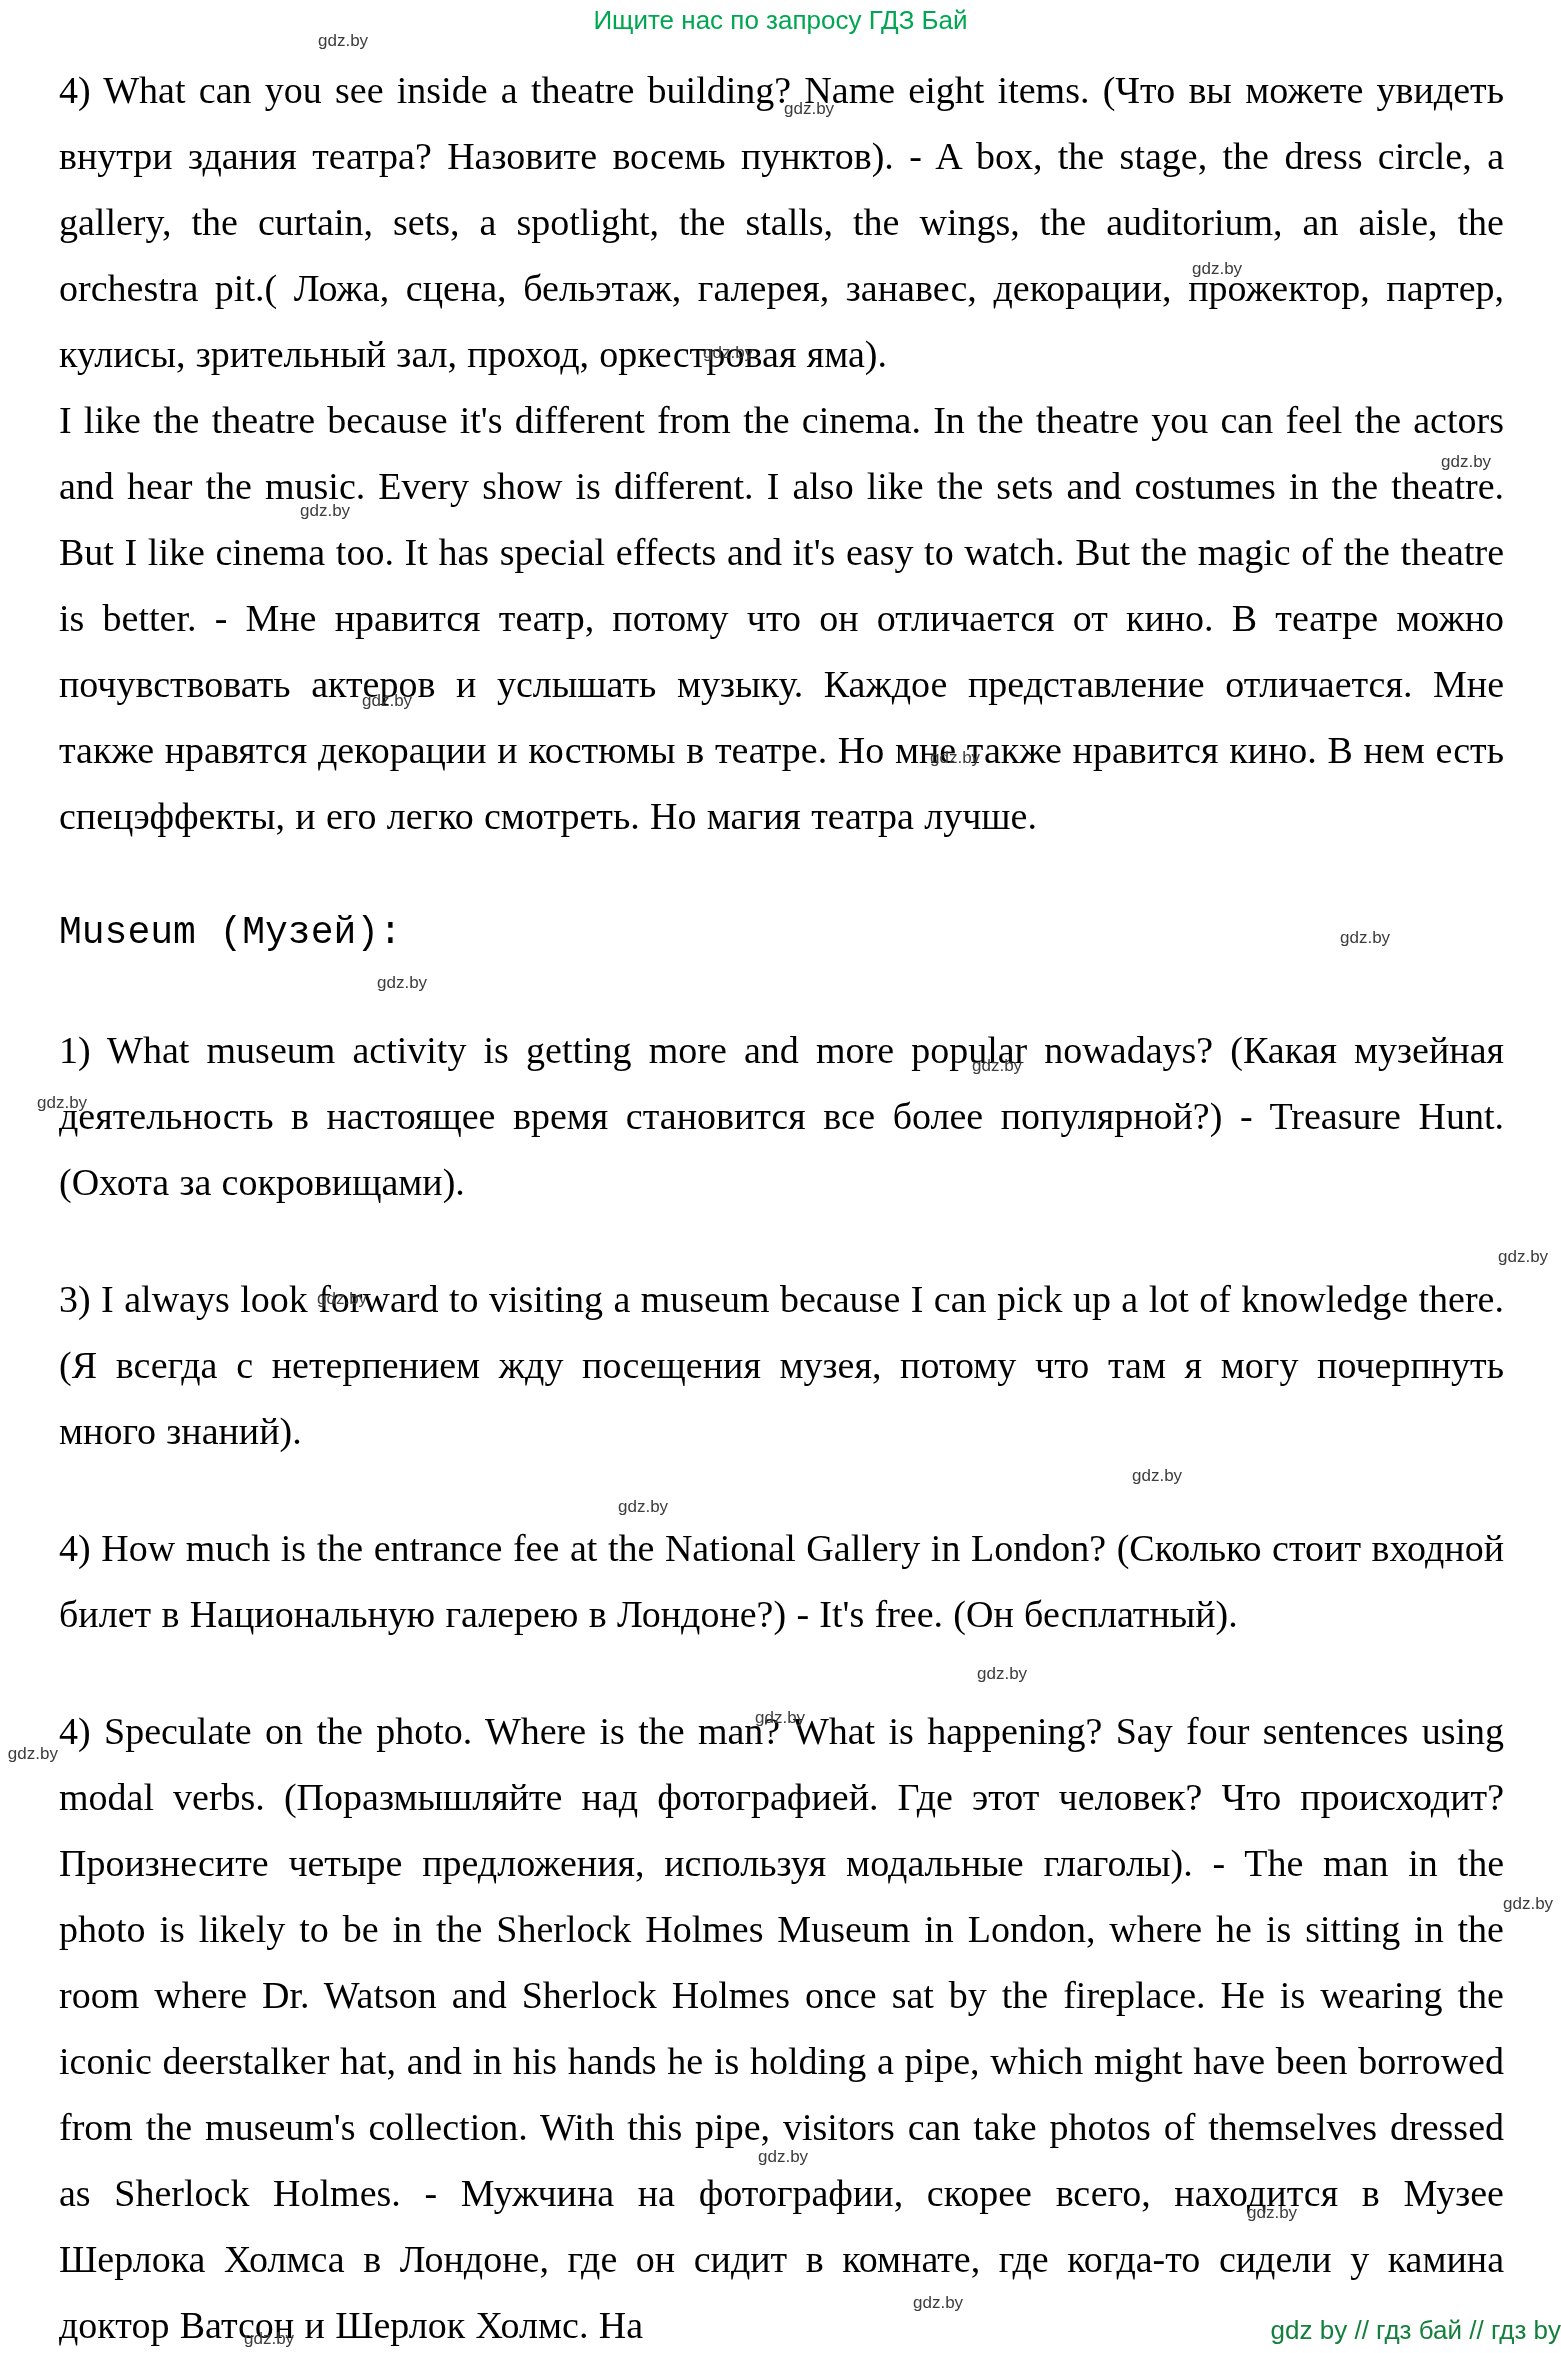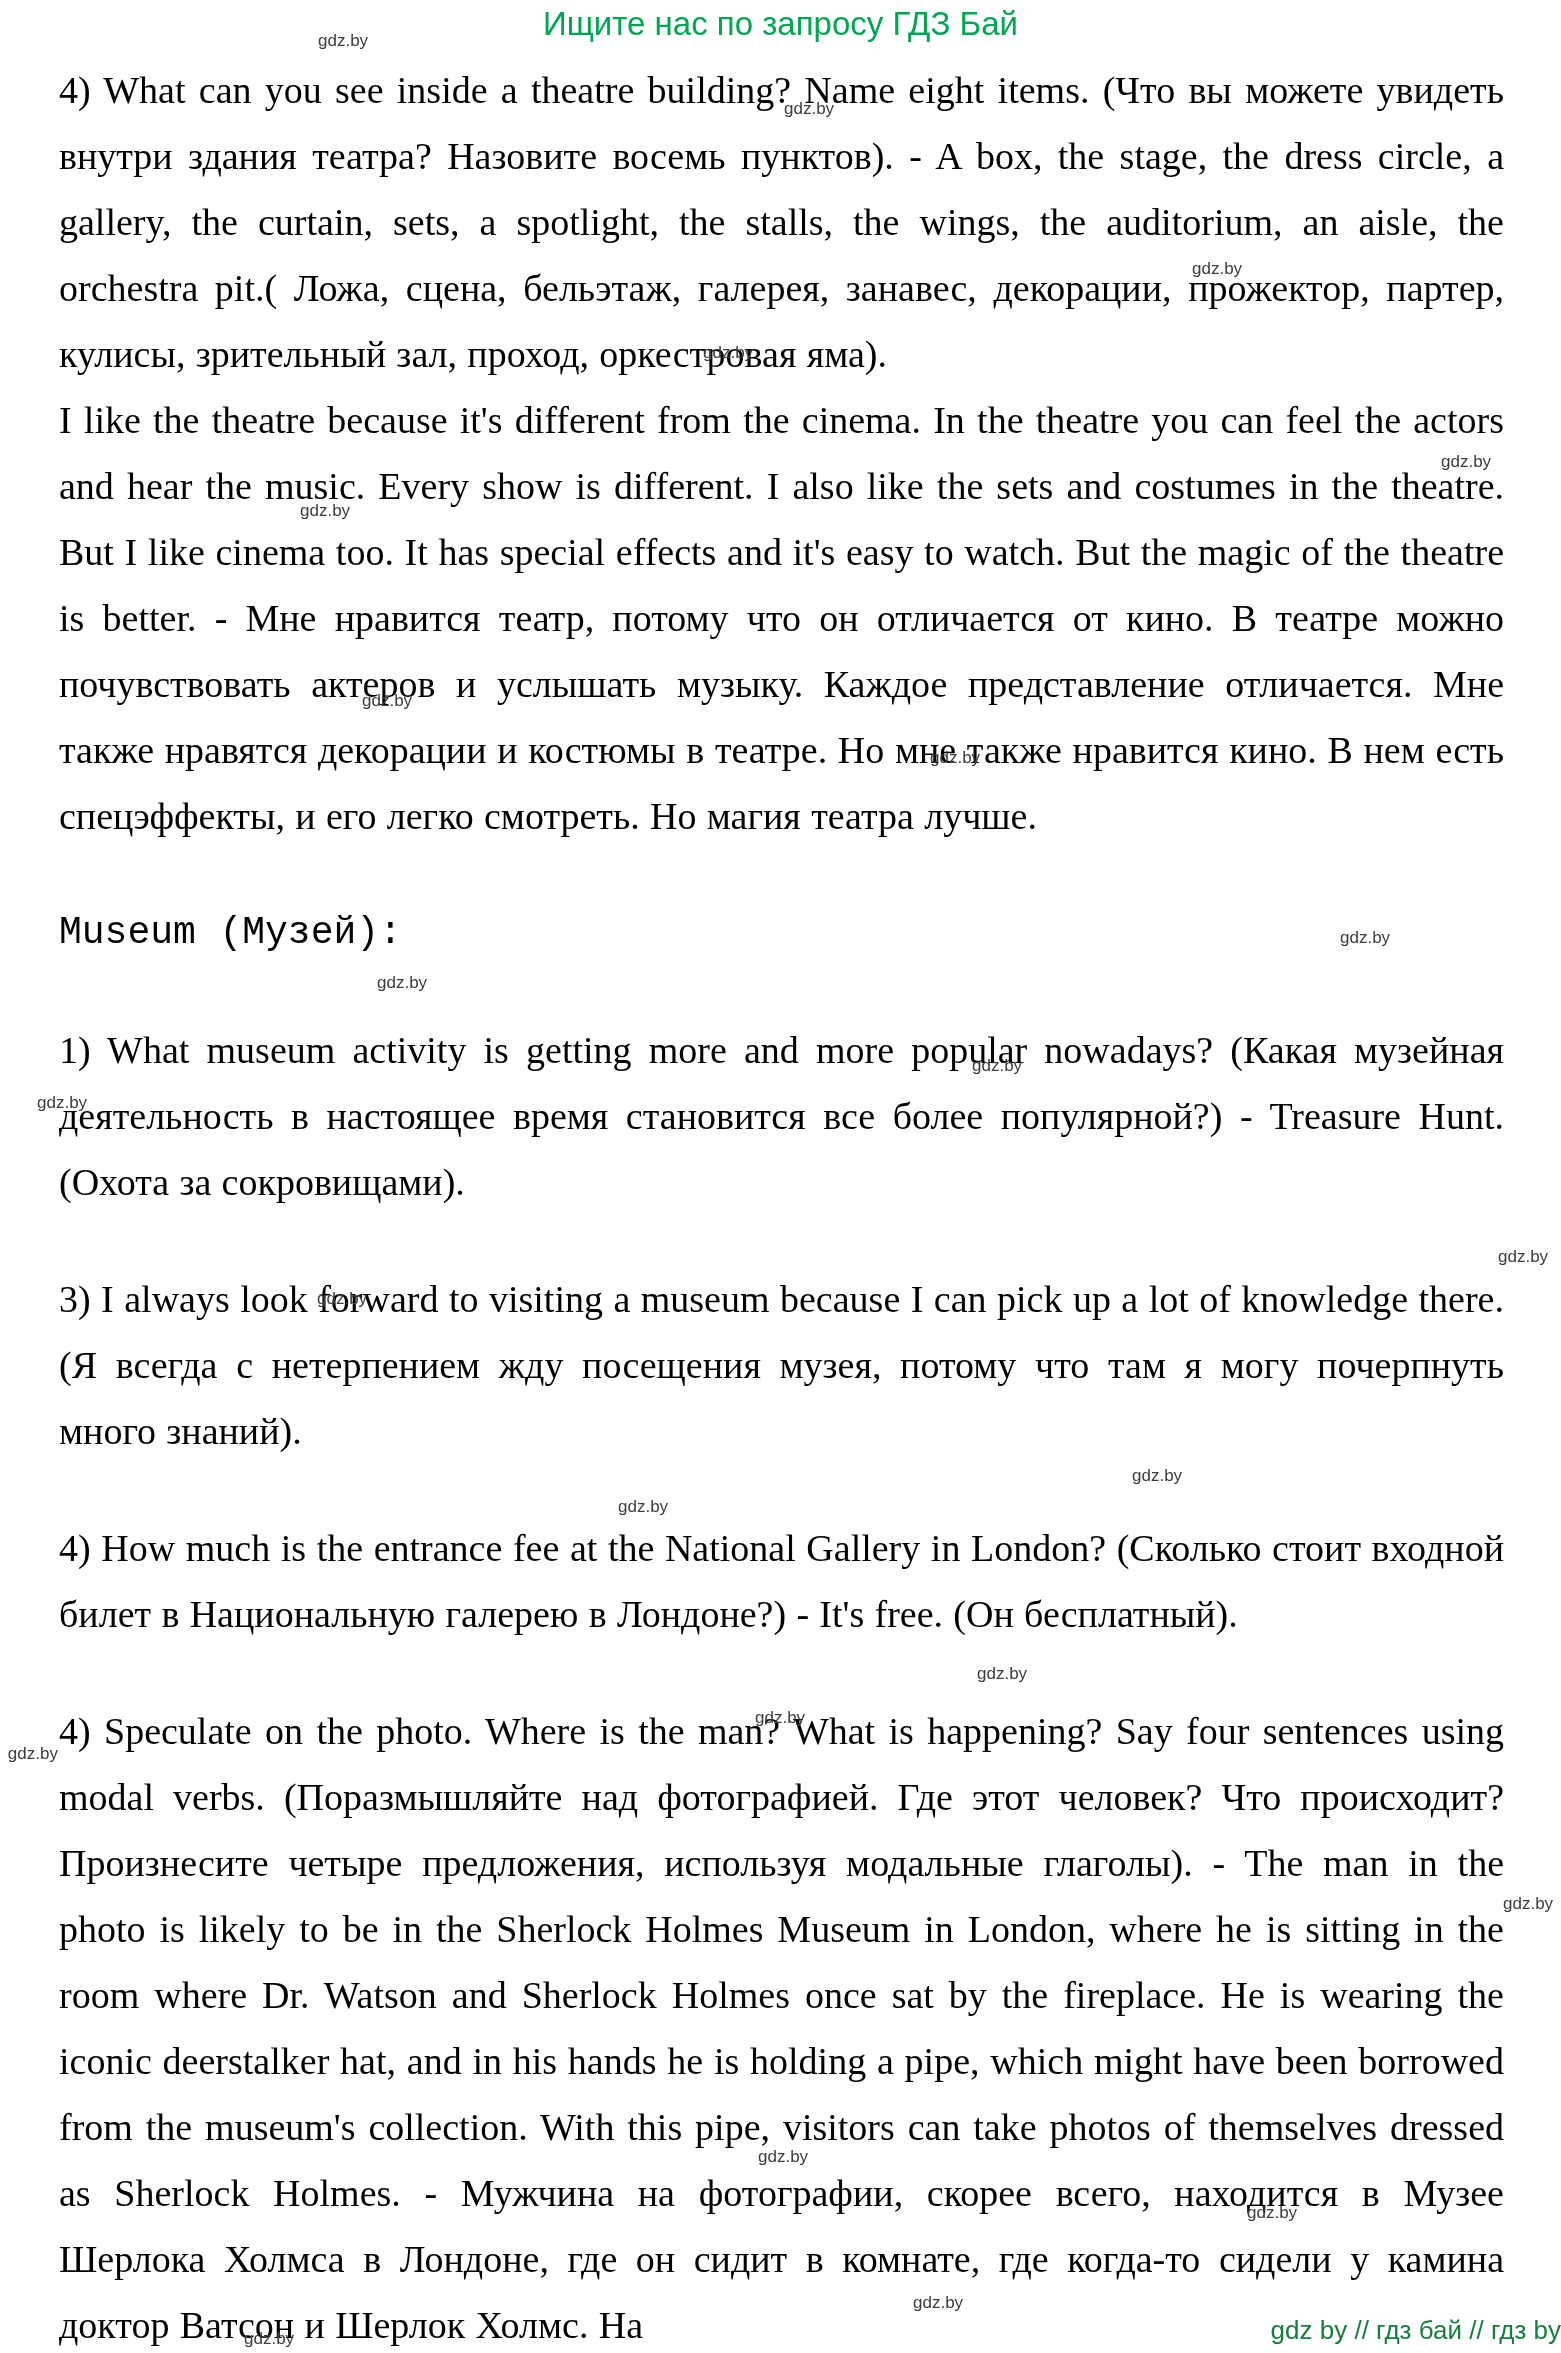--- a/index.html
+++ b/index.html
@@ -16,21 +16,21 @@
     color: #000000;
     overflow: hidden;
   }
   .header-note {
     position: absolute;
     top: 4.7px;
     left: 0;
     width: 100%;
     text-align: center;
     font-family: "Liberation Sans", "DejaVu Sans", sans-serif;
-    font-size: 33px;
+    font-size: 26px;
     color: #00a651;
   }
   .content {
     position: absolute;
     left: 59px;
     top: 57px;
     width: 1445px;
   }
   .para {
     margin: 0 0 51px 0;

